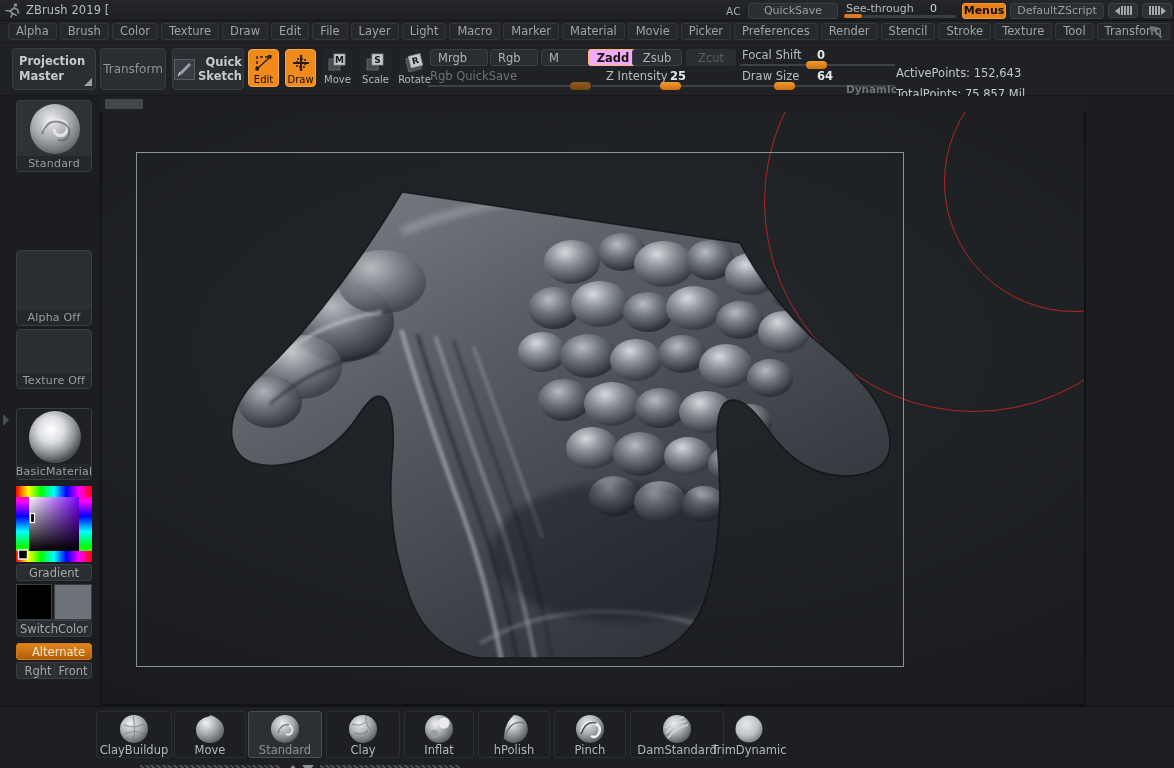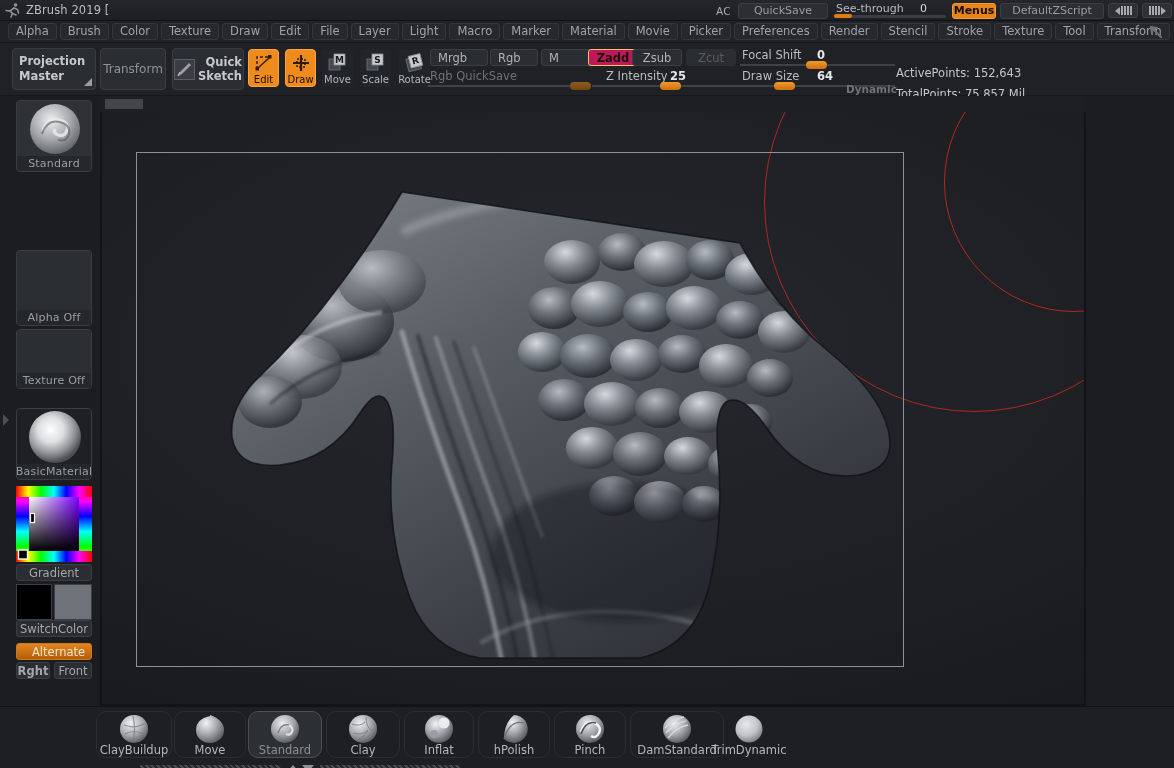--- a/index.html
+++ b/index.html
@@ -82,21 +82,21 @@
   }
   .big-btn.on { background: #ef8a1d; color: #150e04; border: 1px solid #f7a444; }
   .big-btn.off { background: #212429; color: #b2b5ba; border: 1px solid transparent; }
   .sq-ico { width: 20px; height: 20px; position: relative; margin-bottom: 1px; }
 
   .mode-btn {
     position: absolute; height: 17px; border: 1px solid #3b3e44; border-radius: 3px;
     background: #2a2d32; color: #b0b3b8; font-size: 11.5px;
     display: flex; align-items: center; padding-left: 7px;
   }
-  .mode-btn.on { background: #be185d; border: 1px solid #fbbd6a; color: #1a1205; font-weight: bold; }
+  .mode-btn.on { background: #f0abfc; border: 1px solid #fbbd6a; color: #1a1205; font-weight: bold; }
   .mode-btn.dim { color: #595c61; }
 
   .tslider { position: absolute; height: 21px; }
   .tslider .lab { font-size: 11.5px; color: #b9bcc1; position: absolute; left: 2px; top: 0; }
   .tslider .lab.dim { color: #6e7176; }
   .tslider .val { font-size: 11.5px; color: #e3e6ea; position: absolute; top: 0; font-weight: bold; }
   .tslider .track { position: absolute; left: 0; bottom: 3px; height: 2px; background: #3e4147; width: 100%; }
   .tslider .knob { position: absolute; bottom: 0px; width: 21px; height: 8px; border-radius: 4px;
       background: linear-gradient(#f19a32, #cf6f0c); }
   .tslider .knob.dim { background: linear-gradient(#8d5c24, #74460d); }
@@ -134,21 +134,21 @@
   .arc { position: absolute; border: 1.3px solid #b3261f; border-radius: 50%; }
   .arc1 { right: -120px; top: -60px; width: 260px; height: 260px; }
   .arc2 { right: -100px; top: -120px; width: 420px; height: 420px; }
 
   
   .rightbar { position: absolute; left: 1086px; top: 96px; width: 88px; height: 610px; background: #1b1d21; }
 
   
   .brushbar { position: absolute; left: 0; top: 706px; width: 1174px; height: 62px; background: #1d1f23; border-top: 1px solid #111215; }
   .bb-item {
-    position: absolute; top: 4px; height: 47px; border: 1px solid #2b2e33; border-radius: 10px;
+    position: absolute; top: 4px; height: 47px; border: 1px solid #2b2e33; border-radius: 3px;
     background: transparent; display: flex; flex-direction: column; align-items: center; justify-content: flex-start;
   }
   .bb-item.sel { background: #2c2f34; border: 1px solid #4b4f56; }
   .bb-ball { width: 30px; height: 30px; border-radius: 50%; margin-top: 2px; position: relative; overflow: hidden; }
   .bb-cap { font-size: 11.5px; color: #b3b6bb; line-height: 14px; }
   .bb-cap.sel { color: #8b8e93; }
   .bb-scroll { position: absolute; left: 140px; top: 57px; width: 320px; height: 8px; display: flex; align-items: center; }
   .bb-hatch { height: 7px; flex: 1; background: repeating-linear-gradient(45deg, #4a4e54 0 2px, #232529 2px 4px); }
   .bb-tris { display: flex; gap: 3px; margin: 0 6px; }
   .bb-tri-u { width: 0; height: 0; border-left: 6px solid transparent; border-right: 6px solid transparent; border-bottom: 7px solid #8d9196; }
@@ -179,21 +179,21 @@
     <div class="tb-right">
       <div class="ac-label">AC</div>
       <div class="tb-btn" style="width:90px">QuickSave</div>
       <div class="tb-slider">
         <div class="lab">See-through</div>
         <div class="val">0</div>
         <div class="track"></div>
         <div class="fill"></div>
       </div>
       <div class="tb-btn orange" style="width:44px">Menus</div>
-      <div class="tb-btn" style="width:104px">DefaultZScript</div>
+      <div class="tb-btn" style="width:94px">DefaultZScript</div>
       <div class="arrowbtn">
         <div class="tri tri-l"></div>
         <div class="bars">
             <i></i>
             <i></i>
             <i></i>
             <i></i>
           </div>
       </div>
       <div class="arrowbtn">
@@ -449,21 +449,21 @@
       </svg>
     </div>
 
     <div class="sm-btn" style="left:16px; top:468px; width:76px;">Gradient</div>
 
     <div style="position:absolute; left:16px; top:488px; width:36px; height:36px; background:#000; border:1px solid #3b3e44;"></div>
     <div style="position:absolute; left:54px; top:488px; width:38px; height:36px; background:#6e737a; border:1px solid #3b3e44;"></div>
 
     <div class="sm-btn" style="left:16px; top:524px; width:76px;">SwitchColor</div>
     <div class="sm-btn alt" style="left:16px; top:547px; width:76px; justify-content:flex-start; padding-left:15px;">Alternate</div>
-    <div class="sm-btn" style="left:16px; top:566px; width:34px;font-weight:bold;">Rght</div>
+    <div class="sm-btn" style="left:16px; top:566px; width:44px;">Rght</div>
     <div class="sm-btn" style="left:54px; top:566px; width:38px;">Front</div>
 
     <div class="left-edge-tri"></div>
   </div>
 
   <div class="canvas-wrap">
     <div class="canvas-topbar">
       <div class="grip"></div>
     </div>
     <div class="canvas">

